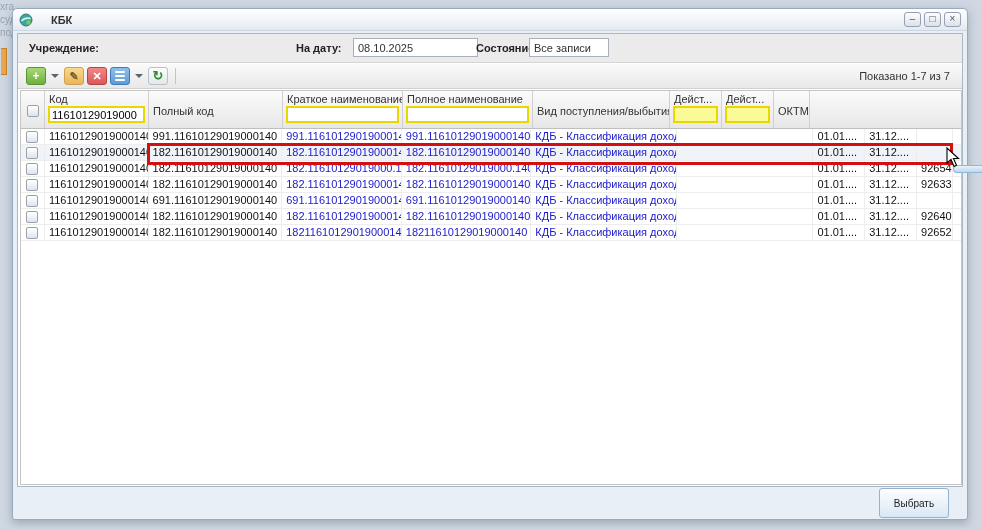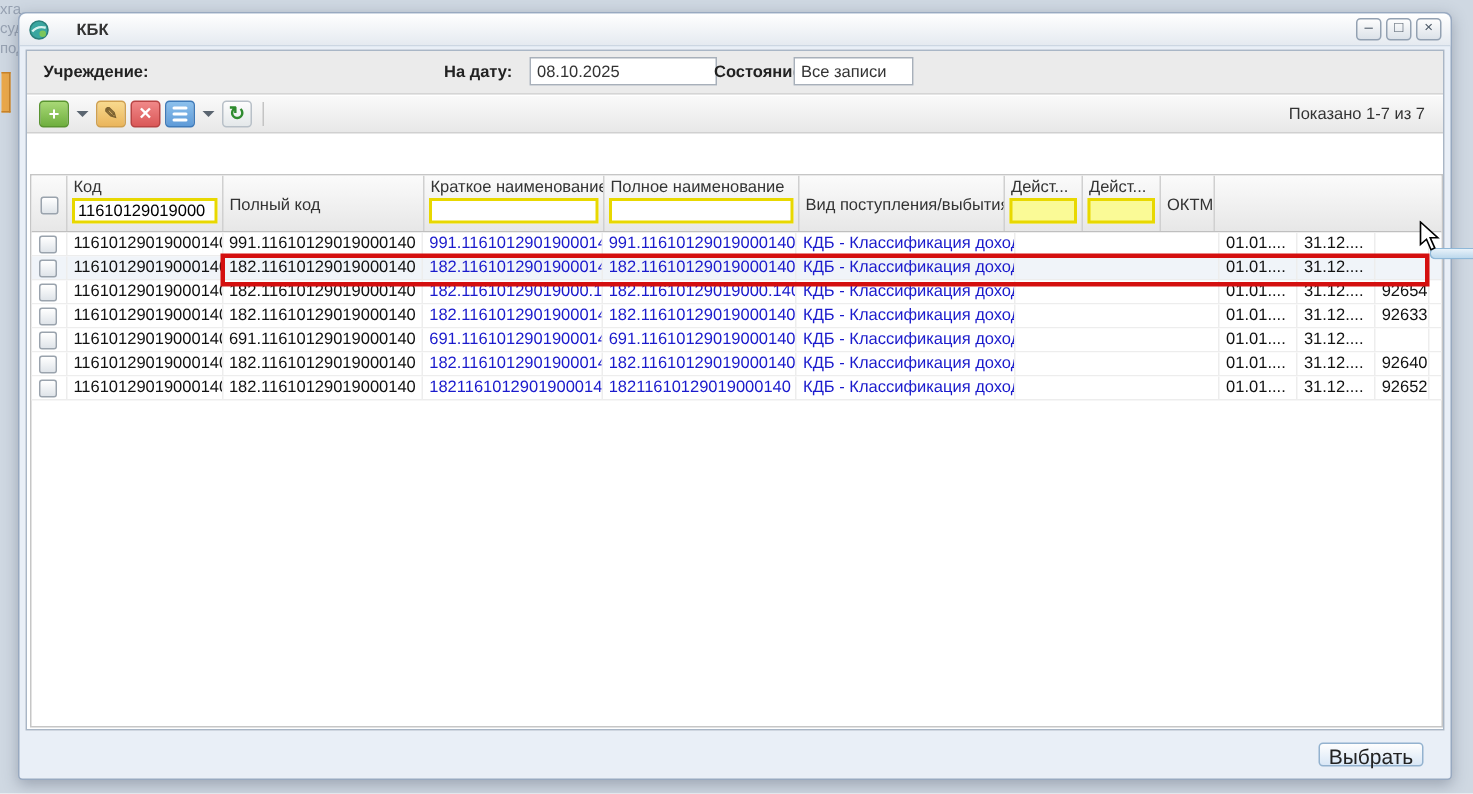--- a/index.html
+++ b/index.html
@@ -62,21 +62,21 @@
   .btn-list i { display: block; height: 2px; background: #fff; border-radius: 1px; }
   .btn-refresh { background: linear-gradient(#fdfdfd, #e4e8ea); border: 1px solid #b8c0c8;
     color: #2e8b2e; font-size: 13px; line-height: 15px; }
   .caret { width: 0; height: 0; border-left: 4px solid transparent; border-right: 4px solid transparent;
     border-top: 4px solid #5a6570; margin: 0 2px; }
   .tb-sep { width: 1px; height: 16px; background: #c4c4c4; margin: 0 4px; }
   .tb-status { margin-left: auto; color: #333; padding-right: 4px; }
 
   
   .grid { position: absolute; left: 2px; top: 56px; width: 942px; bottom: 1px;
-    background: #fff; border: 1px solid #c6c6c6; overflow: hidden; margin-top: 26px; }
+    background: #fff; border: 1px solid #c6c6c6; overflow: hidden; }
 
   .g-header { display: flex; height: 38px; background: linear-gradient(#fbfbfb, #e7e7e7);
     border-bottom: 1px solid #bfbfbf; }
   .hcell { display: flex; flex-direction: column; border-right: 1px solid #d0d0d0; overflow: hidden; }
   .hlabel { padding: 2px 4px 0 4px; color: #333; white-space: nowrap; overflow: hidden; }
   .hcenter { justify-content: center; }
   .hfilter { height: 17px; margin: 1px 3px 3px 3px; border: 2px solid #e8d800;
     background: #fff; font-size: 11px; font-family: "Liberation Sans", sans-serif; padding: 0 2px; min-width: 0; }
   .hfilter.yellow { background: #fafa96; }
 
@@ -93,22 +93,22 @@
   .cb { width: 12px; height: 12px; border: 1px solid #9aa3ad; border-radius: 2px;
     background: linear-gradient(#ffffff, #dfe4e9); display: inline-block; }
   .hcb { margin: 14px auto 0 auto; }
 
   .red-box { position: absolute; left: 126px; top: 52px; width: 806px; height: 22px;
     border: 3px solid #d40f0f; pointer-events: none; }
 
   
   .footer { position: absolute; left: 4px; right: 4px; bottom: 3px; height: 26px;
     display: flex; align-items: center; justify-content: flex-end; padding-right: 14px; }
-  .select-btn { width: 70px; height: 16px; border: 1px solid #93b2cf; border-radius: 3px;
-    background: linear-gradient(#fefefe, #d9e7f6); font-size: 14px; color: #222;
+  .select-btn { width: 70px; height: 30px; border: 1px solid #93b2cf; border-radius: 3px;
+    background: linear-gradient(#fefefe, #d9e7f6); font-size: 10px; color: #222;
     font-family: "Liberation Sans", sans-serif; cursor: default; }
 
   
   .cursor { position: absolute; left: 946px; top: 147px; z-index: 50; }
   .blue-pill { position: absolute; left: 953px; top: 165px; width: 29px; height: 8px;
     background: linear-gradient(#e8f2fa, #bcd8ec); border: 1px solid #8fb8d8; border-right: none;
     border-radius: 4px 0 0 4px; z-index: 40; }
 </style>
 </head>
 <body>

